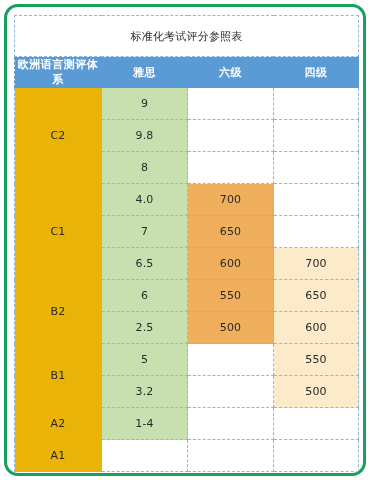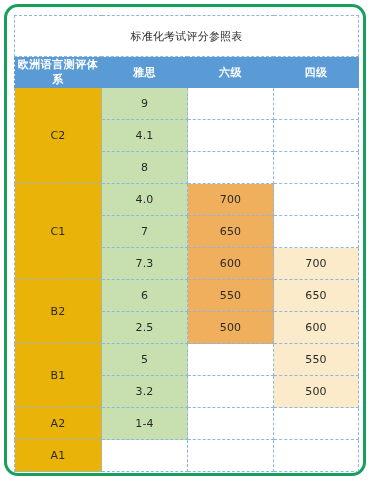--- a/index.html
+++ b/index.html
@@ -120,42 +120,42 @@
         </tr>
       </tbody>
       <tbody id="rows-body">
           <tr class="body">
             <td class="cefr" rowspan="3">C2</td>
             <td class="fill-green">9</td>
             <td class="blank"></td>
             <td class="blank"></td>
           </tr>
           <tr class="body">
-            <td class="fill-green">4.1</td>
+            <td class="fill-green">9.8</td>
             <td class="blank"></td>
             <td class="blank"></td>
           </tr>
           <tr class="body">
             <td class="fill-green">8</td>
             <td class="blank"></td>
             <td class="blank"></td>
           </tr>
           <tr class="body">
             <td class="cefr" rowspan="3">C1</td>
             <td class="fill-green">4.0</td>
             <td class="fill-orange">700</td>
             <td class="blank"></td>
           </tr>
           <tr class="body">
             <td class="fill-green">7</td>
             <td class="fill-orange">650</td>
             <td class="blank"></td>
           </tr>
           <tr class="body">
-            <td class="fill-green">7.3</td>
+            <td class="fill-green">6.5</td>
             <td class="fill-orange">600</td>
             <td class="fill-cream">700</td>
           </tr>
           <tr class="body">
             <td class="cefr" rowspan="2">B2</td>
             <td class="fill-green">6</td>
             <td class="fill-orange">550</td>
             <td class="fill-cream">650</td>
           </tr>
           <tr class="body">

